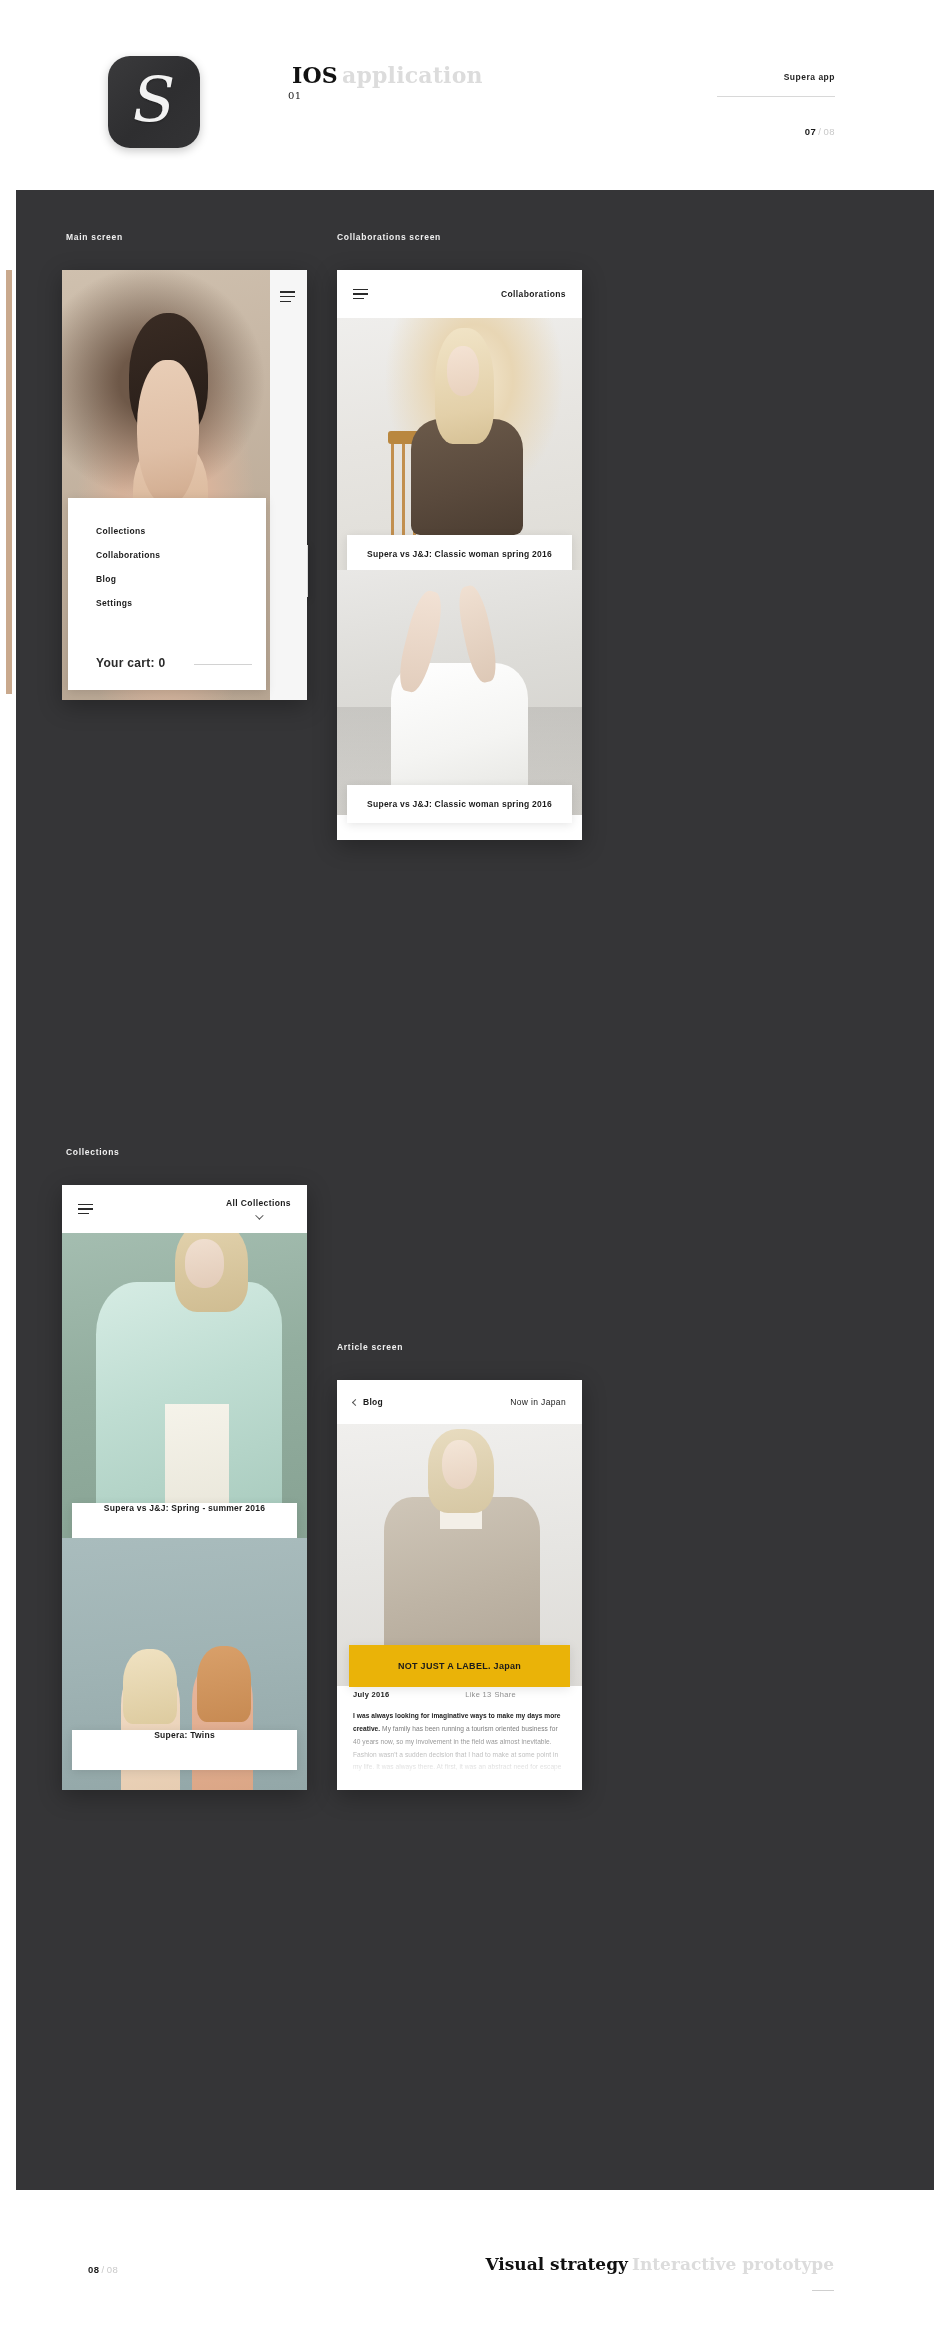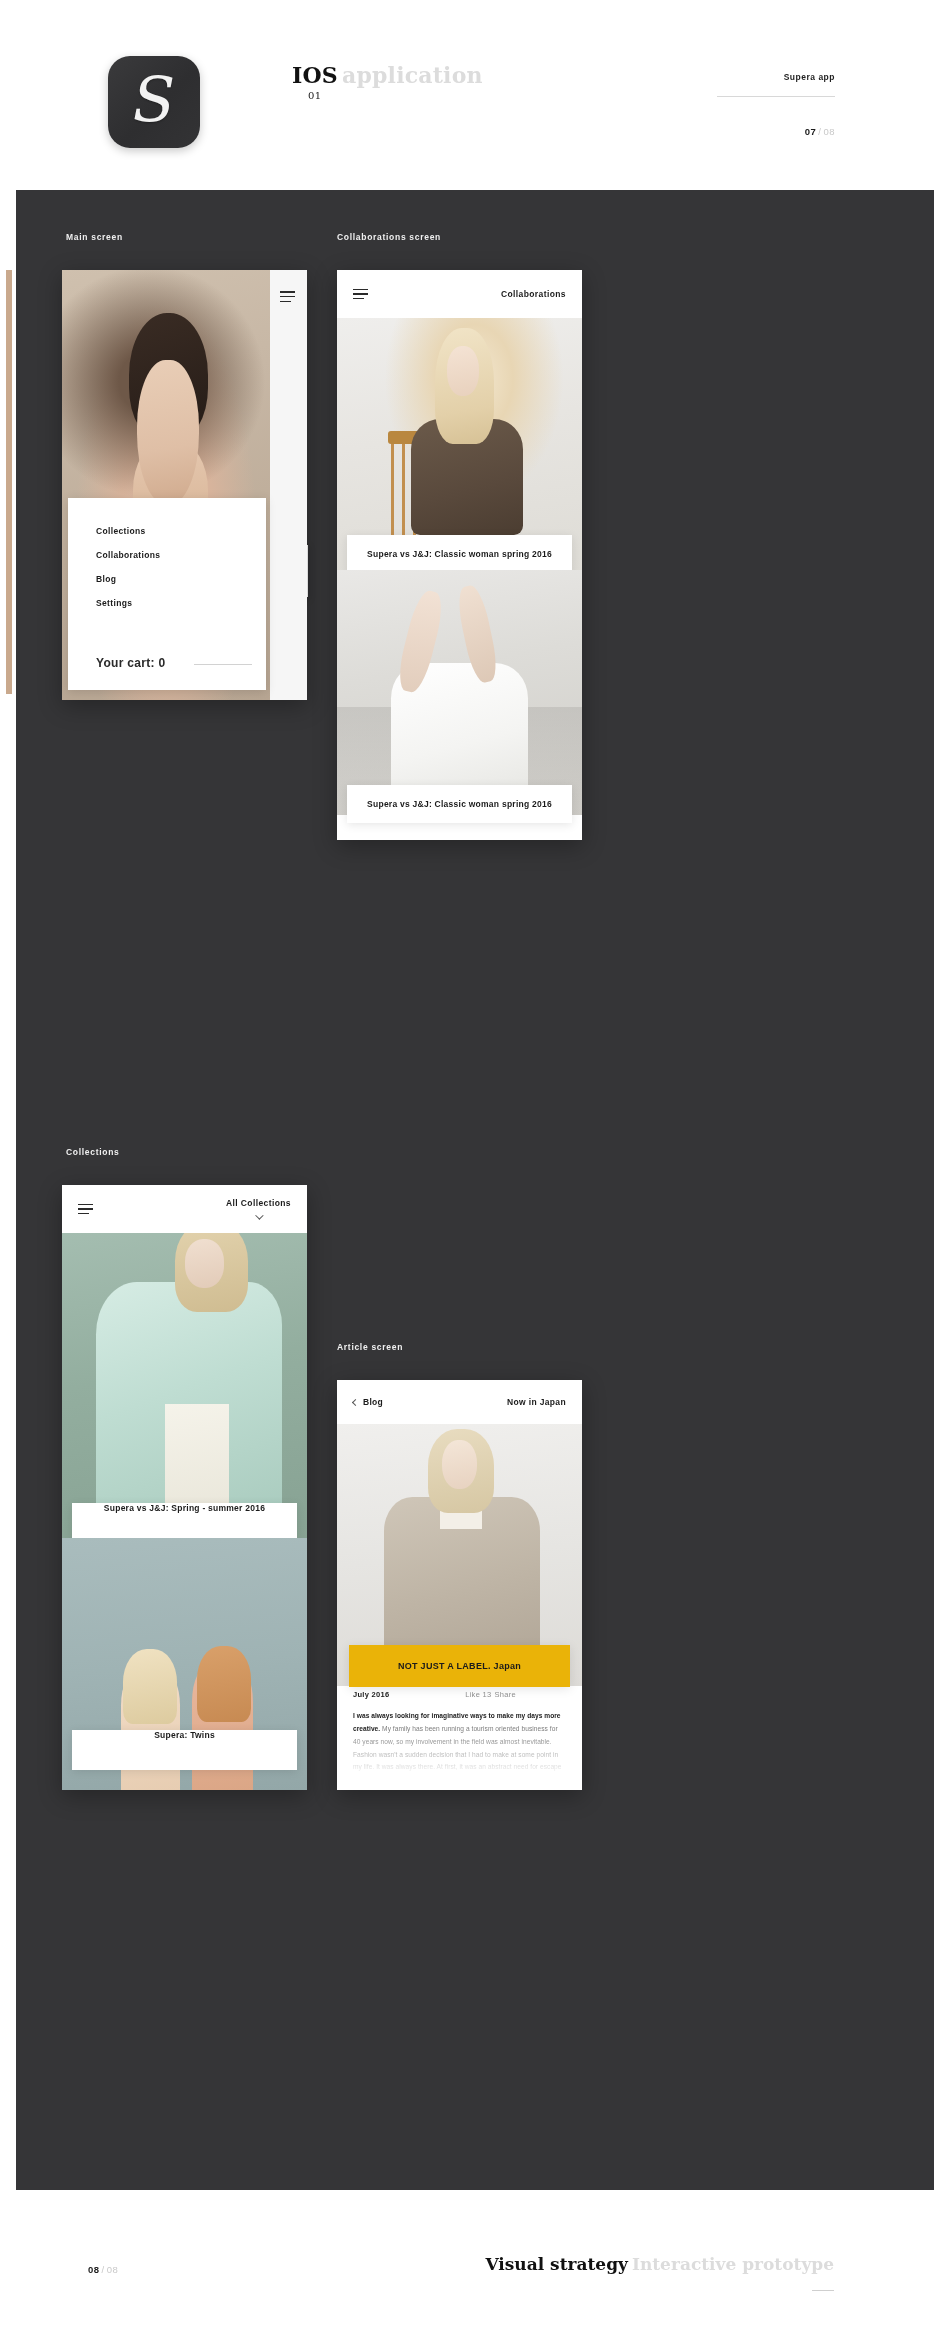--- a/index.html
+++ b/index.html
@@ -49,21 +49,21 @@
     font-family: "DejaVu Serif", serif;
     font-size: 22px;
     font-weight: 700;
     letter-spacing: 0.2px;
     white-space: nowrap;
   }
   .header-title .strong { color: #111111; }
   .header-title .muted { color: #dcdcdc; margin-left: 4px; }
   .header-num {
     position: absolute;
-    left: 308px;
+    left: 288px;
     top: 90px;
     font-family: "DejaVu Serif", serif;
     font-size: 10px;
     color: #1a1a1a;
     letter-spacing: 0.5px;
   }
   .header-right-label {
     position: absolute;
     right: 115px;
     top: 72px;
@@ -474,21 +474,21 @@
   }
   .chev-left {
     width: 5px; height: 5px;
     border-left: 1.2px solid #555;
     border-bottom: 1.2px solid #555;
     transform: rotate(45deg);
   }
   .art-title {
     margin-left: auto;
     font-size: 8.5px;
-    font-weight: bold;
+    font-weight: normal;
     color: #1b1b1b;
     letter-spacing: 0.35px;
     white-space: nowrap;
   }
   .art-img {
     position: absolute;
     left: 0; top: 44px;
     width: 245px; height: 262px;
     background: linear-gradient(175deg, #f0efed 0%, #e6e5e2 50%, #dddbd7 100%);
     overflow: hidden;

